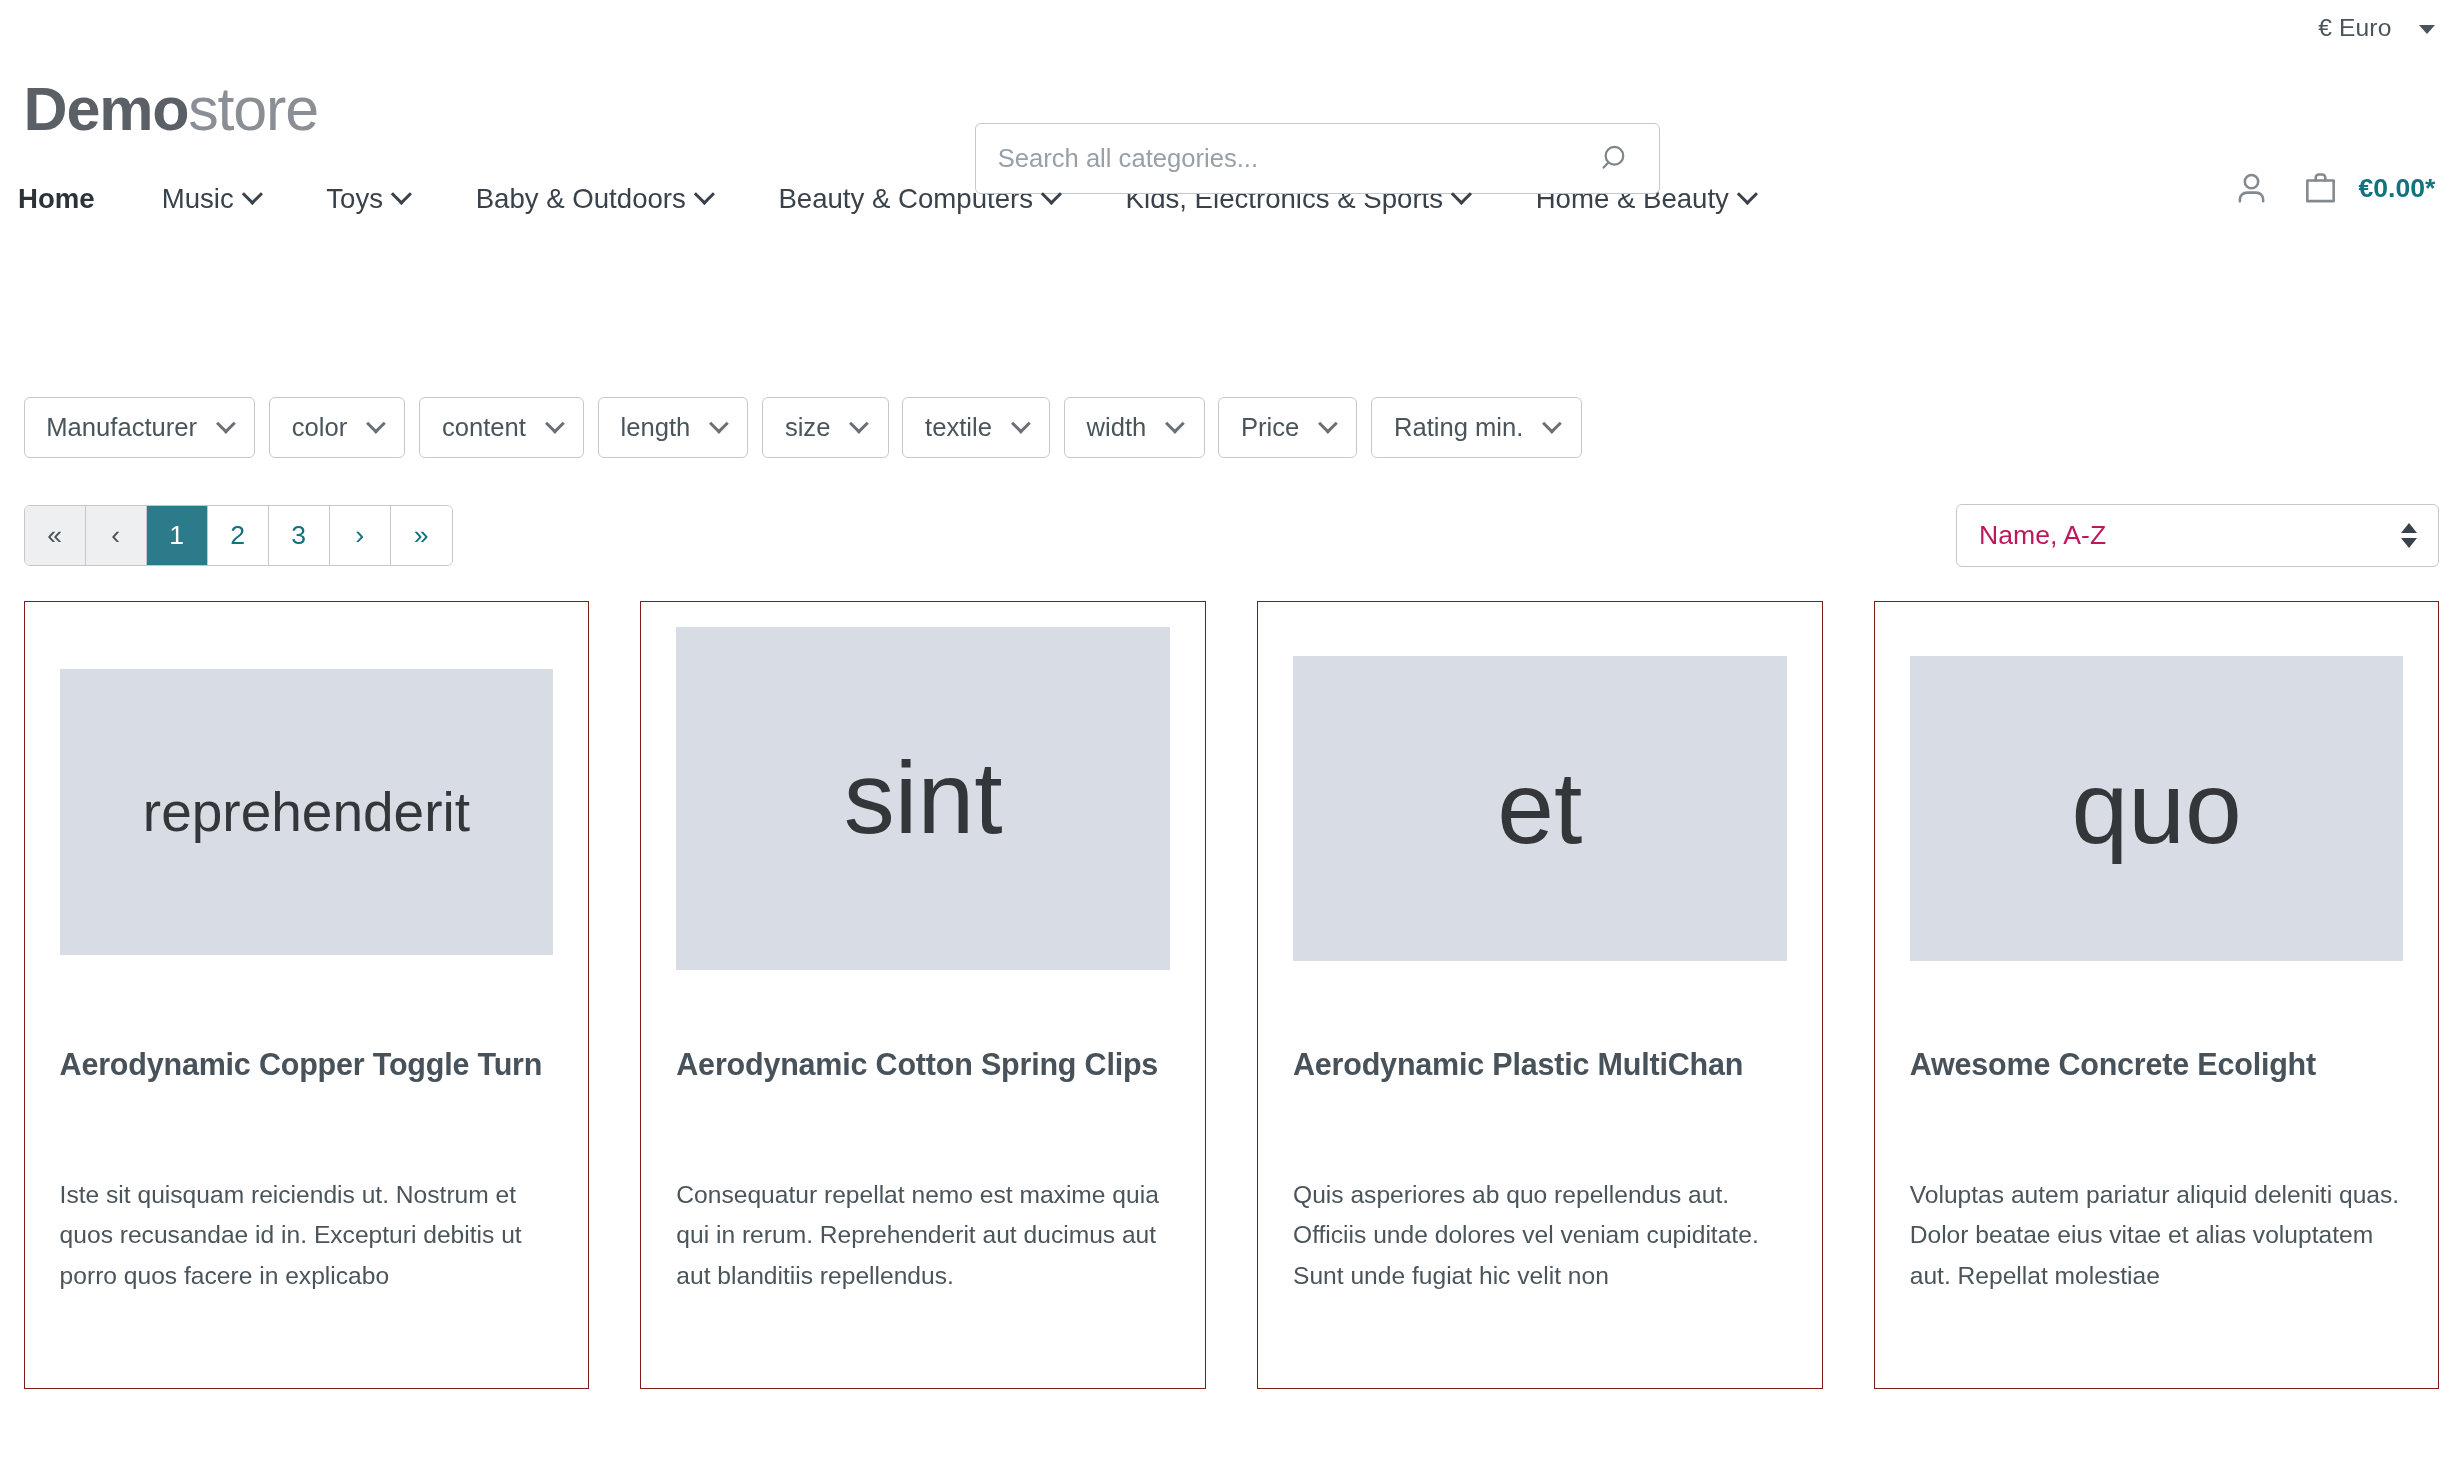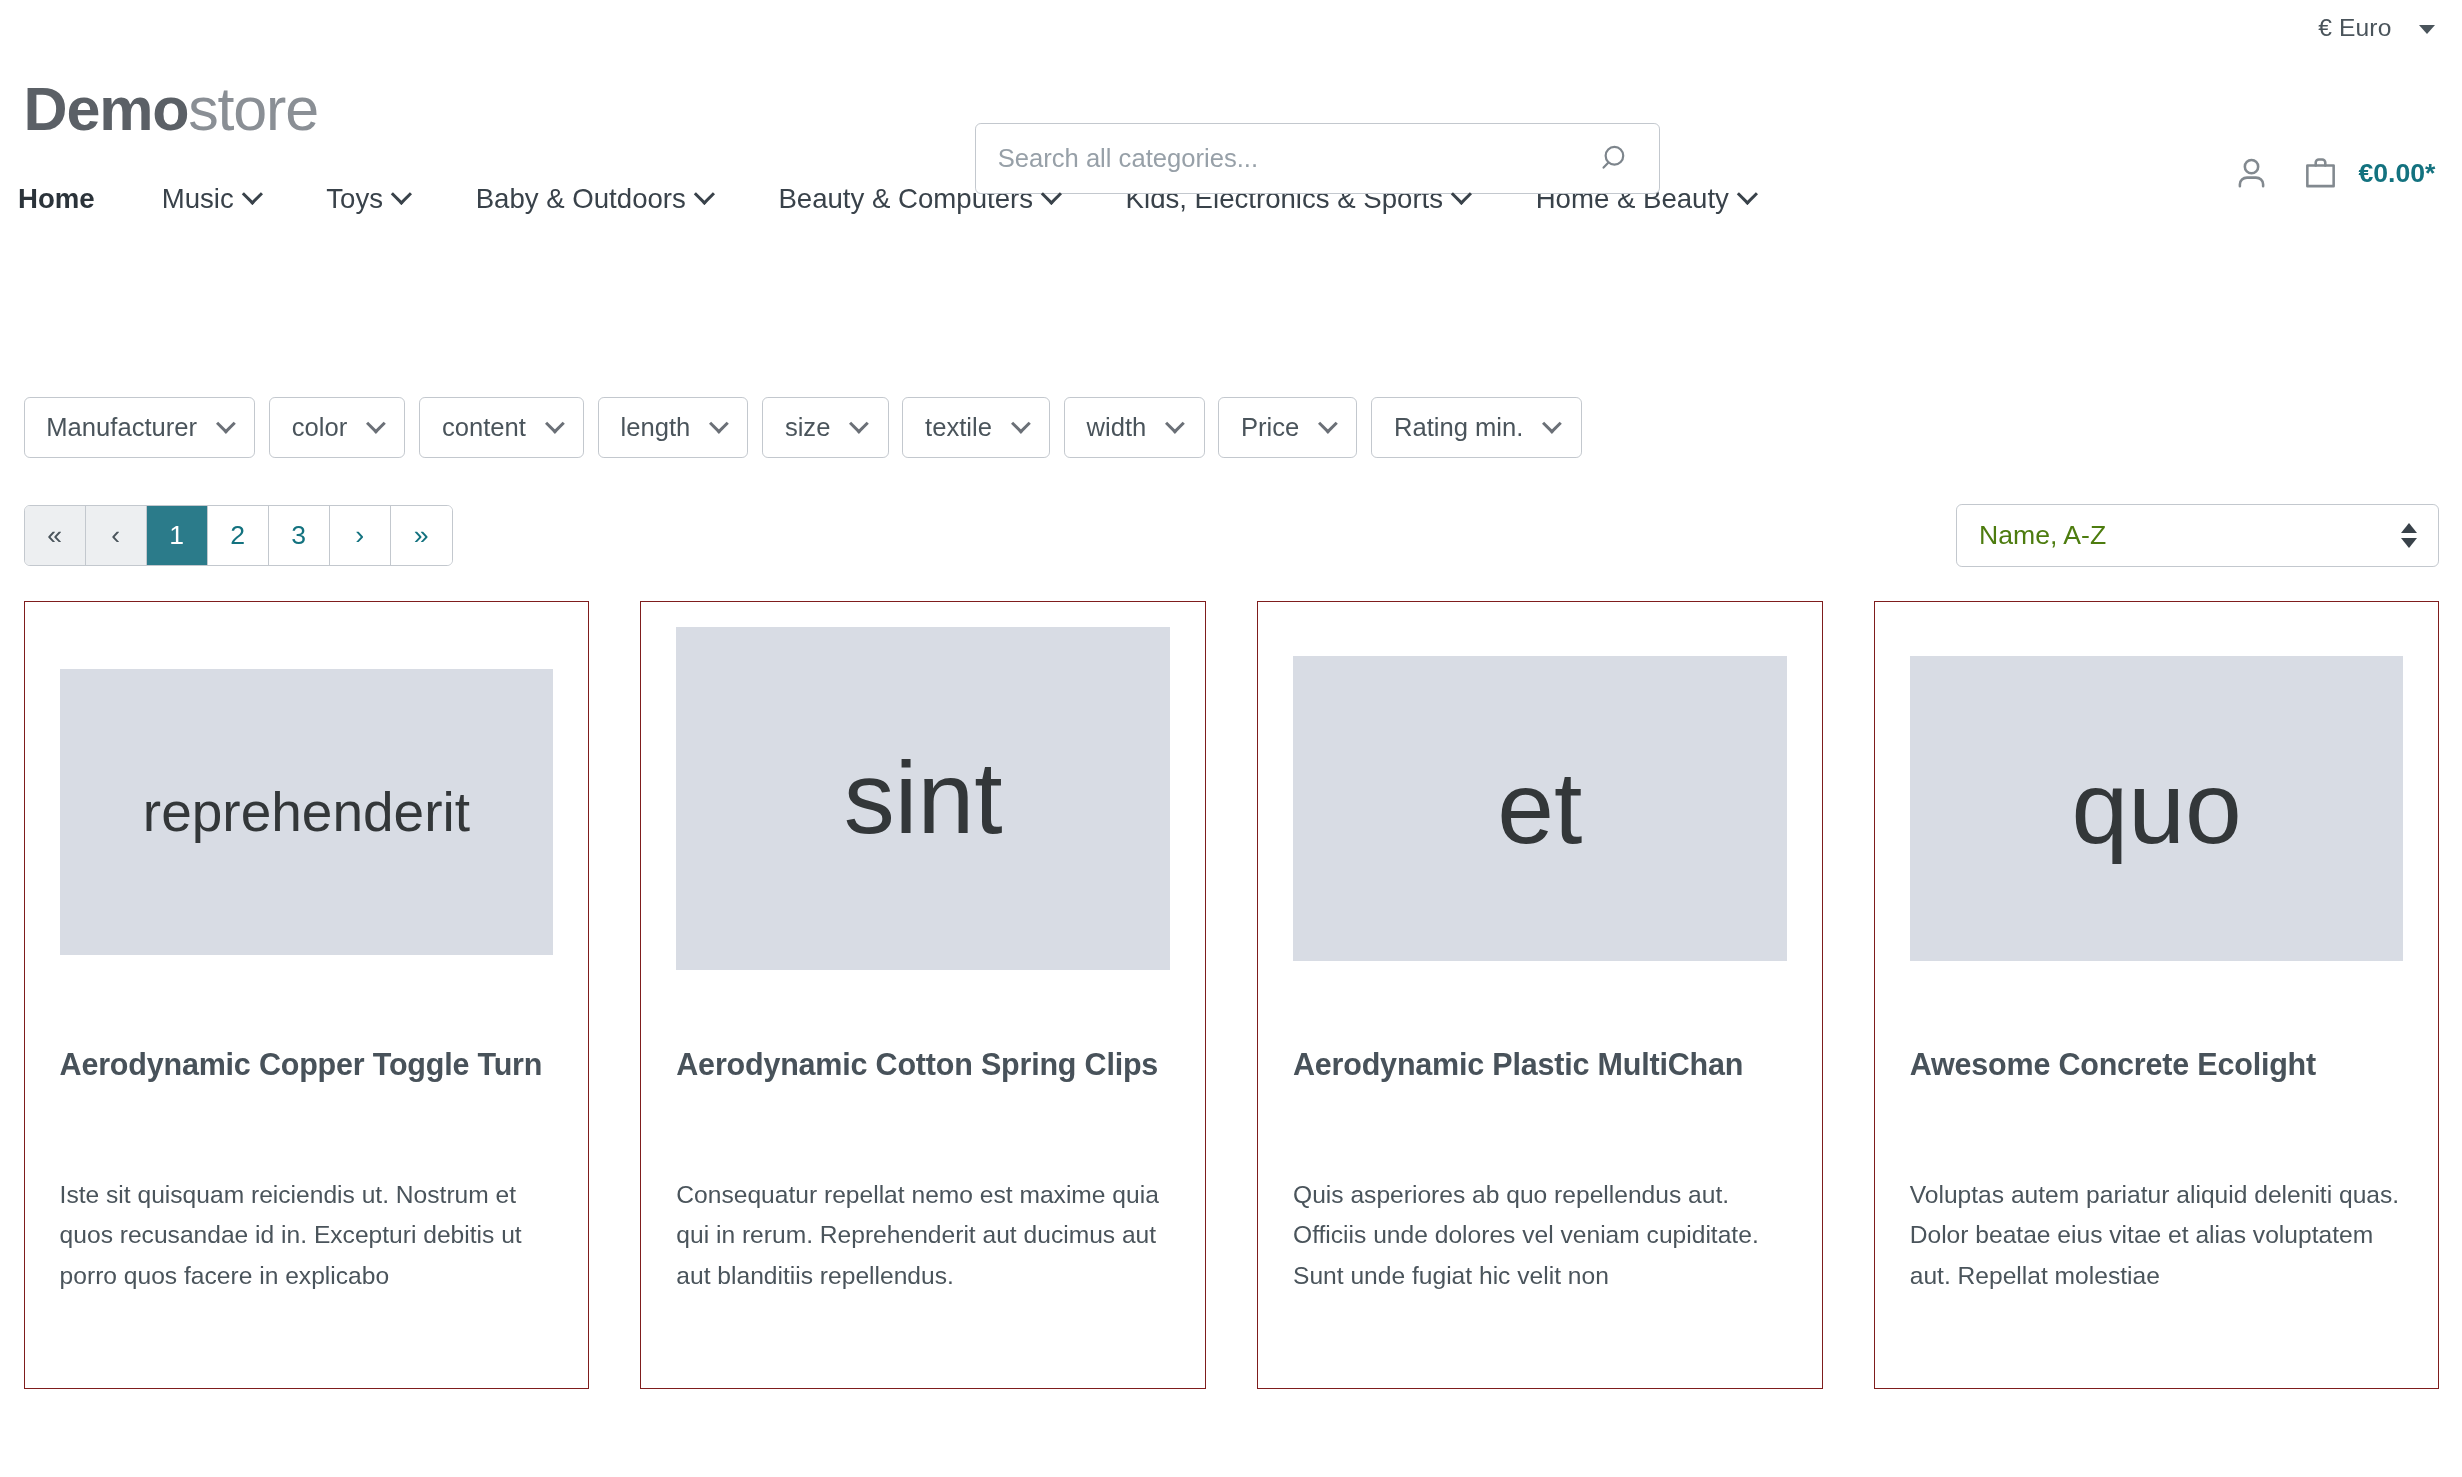--- a/index.html
+++ b/index.html
@@ -103,21 +103,21 @@
     display: flex;
     align-items: center;
   }
 
   .header-actions {
     position: absolute;
     right: 27.6px;
     top: 83px;
     height: 71px;
     display: flex;
-    align-items: center;
+    align-items: flex-end;
     gap: 27.6px;
   }
   .icon-btn {
     background: none;
     border: none;
     cursor: pointer;
     display: flex;
     align-items: center;
     padding: 0;
   }
@@ -233,21 +233,21 @@
     width: 483px;
     height: 63px;
     border: 1px solid #c3c8ce;
     border-radius: 5.9px;
     background: #fff;
     display: flex;
     align-items: center;
     justify-content: space-between;
     padding: 0 21.7px;
     font-size: 26.6px;
-    color: #4d7c0f;
+    color: #be185d;
     cursor: pointer;
   }
   .updown {
     display: flex;
     flex-direction: column;
     gap: 4.9px;
     align-items: center;
   }
   .tri-up {
     width: 0; height: 0;

